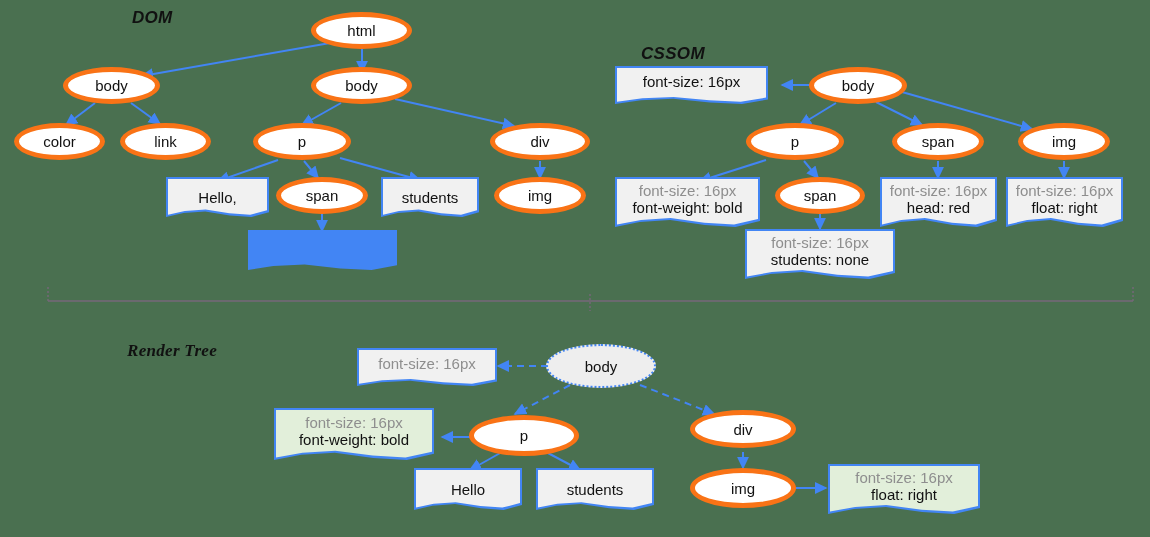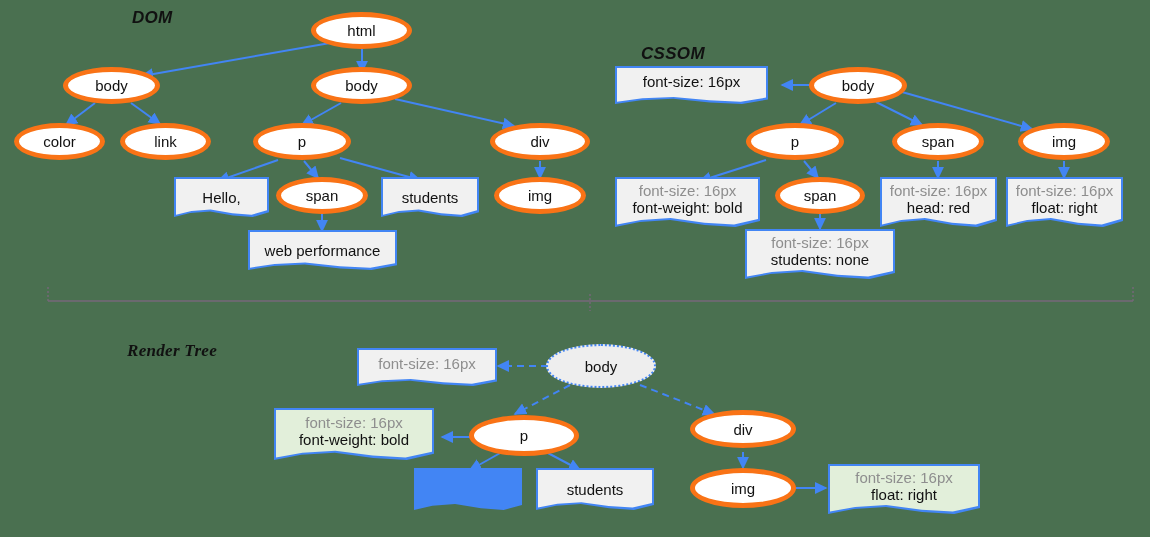--- a/index.html
+++ b/index.html
@@ -127,37 +127,34 @@
   <div class="node" style="left:311px;top:12px;width:101px;height:37px;">html</div>
   <div class="node" style="left:63px;top:67px;width:97px;height:37px;">body</div>
   <div class="node" style="left:311px;top:67px;width:101px;height:37px;">body</div>
   <div class="node" style="left:14px;top:123px;width:91px;height:37px;">color</div>
   <div class="node" style="left:120px;top:123px;width:91px;height:37px;">link</div>
   <div class="node" style="left:253px;top:123px;width:98px;height:37px;">p</div>
   <div class="node" style="left:490px;top:123px;width:100px;height:37px;">div</div>
   <div class="node" style="left:276px;top:177px;width:92px;height:37px;">span</div>
   <div class="node" style="left:494px;top:177px;width:92px;height:37px;">img</div>
 
-  <div class="doc-wrap" style="left:174px;top:177px;width:95px;height:40px;">
+  <div class="doc-wrap" style="left:166px;top:177px;width:95px;height:40px;padding-left:8px;">
     <div class="outline"></div>
     <div class="inner">
       <span>Hello,</span>
     </div>
   </div>
   <div class="doc-wrap" style="left:381px;top:177px;width:98px;height:40px;">
     <div class="outline"></div>
     <div class="inner">
       <span>students</span>
     </div>
   </div>
   <div class="doc-wrap" style="left:248px;top:230px;width:149px;height:40px;">
     <div class="outline"></div>
-    <div class="inner">
-      <span>web performance</span>
-    </div>
   </div>
 
   <div class="node" style="left:809px;top:67px;width:98px;height:37px;">body</div>
   <div class="node" style="left:746px;top:123px;width:98px;height:37px;">p</div>
   <div class="node" style="left:892px;top:123px;width:92px;height:37px;">span</div>
   <div class="node" style="left:775px;top:177px;width:90px;height:37px;">span</div>
   <div class="node" style="left:1018px;top:123px;width:92px;height:37px;">img</div>
 
   <div class="doc-wrap" style="left:615px;top:66px;width:153px;height:38px;">
     <div class="outline"></div>
@@ -221,20 +218,23 @@
   <div class="doc-wrap green" style="left:828px;top:464px;width:152px;height:50px;">
     <div class="outline"></div>
     <div class="inner pad-b">
       <span class="line-muted">font-size: 16px</span>
       <span class="line-dark">float: right</span>
     </div>
   </div>
 
   <div class="doc-wrap" style="left:414px;top:468px;width:108px;height:42px;">
     <div class="outline"></div>
+    <div class="inner">
+      <span>Hello</span>
+    </div>
   </div>
   <div class="doc-wrap" style="left:536px;top:468px;width:118px;height:42px;">
     <div class="outline"></div>
     <div class="inner">
       <span>students</span>
     </div>
   </div>
 
 </div>
 

